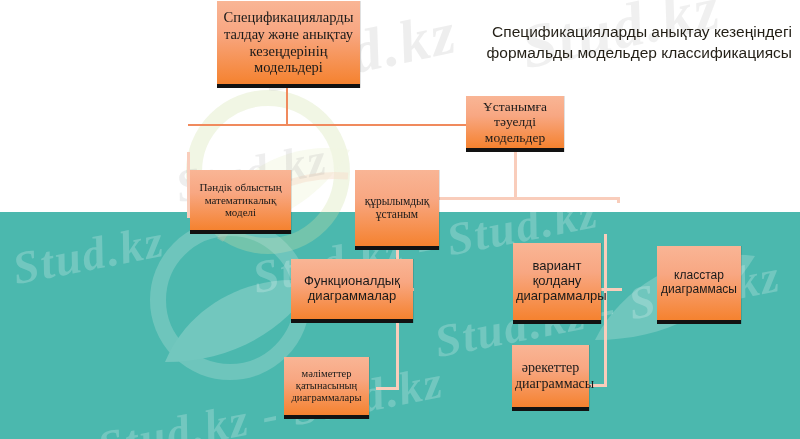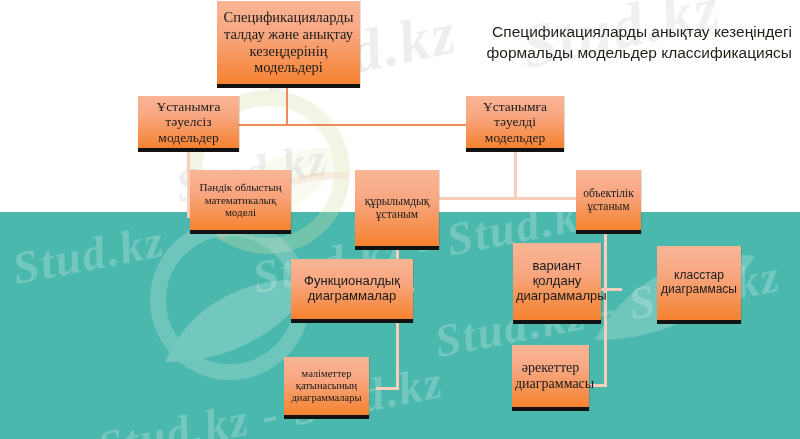--- a/index.html
+++ b/index.html
@@ -127,35 +127,29 @@
 
   <div class="ln ln-light" style="left:604px;top:234px;width:3px;height:152px;"></div>
   <div class="ln ln-light" style="left:588px;top:288px;width:18px;height:3px;"></div>
   <div class="ln ln-light" style="left:604px;top:288px;width:18px;height:3px;"></div>
   <div class="ln ln-light" style="left:588px;top:384px;width:19px;height:3px;"></div>
 
   <div class="bx f-serif" style="left:217px;top:1px;width:143px;height:87px;font-size:14.5px;">
     <span>Спецификацияларды талдау және анықтау кезеңдерінің модельдері</span>
   </div>
 
-  <div class="bx f-serif" style="left:138px;top:96px;width:101px;height:56px;font-size:13.5px;">
-    <span>Ұстанымға тәуелсіз модельдер</span>
-  </div>
   <div class="bx f-serif" style="left:466px;top:96px;width:98px;height:56px;font-size:13.5px;">
     <span>Ұстанымға тәуелді модельдер</span>
   </div>
 
   <div class="bx f-serif" style="left:190px;top:170px;width:101px;height:64px;font-size:11px;">
     <span>Пәндік облыстың математикалық моделі</span>
   </div>
   <div class="bx f-serif" style="left:355px;top:170px;width:84px;height:80px;font-size:11.5px;">
     <span>құрылымдық ұстаным</span>
-  </div>
-  <div class="bx f-serif" style="left:576px;top:170px;width:65px;height:64px;font-size:11.5px;">
-    <span>объектілік ұстаным</span>
   </div>
 
   <div class="bx f-sans" style="left:291px;top:259px;width:122px;height:64px;font-size:13px;">
     <span>Функционалдық диаграммалар</span>
   </div>
   <div class="bx f-sans" style="left:513px;top:243px;width:88px;height:81px;font-size:13px;">
     <span>вариант қолдану диаграммалры</span>
   </div>
   <div class="bx f-sans" style="left:614px;top:246px;width:84px;height:78px;font-size:12px;margin-left:43px;">
     <span>класстар диаграммасы</span>

